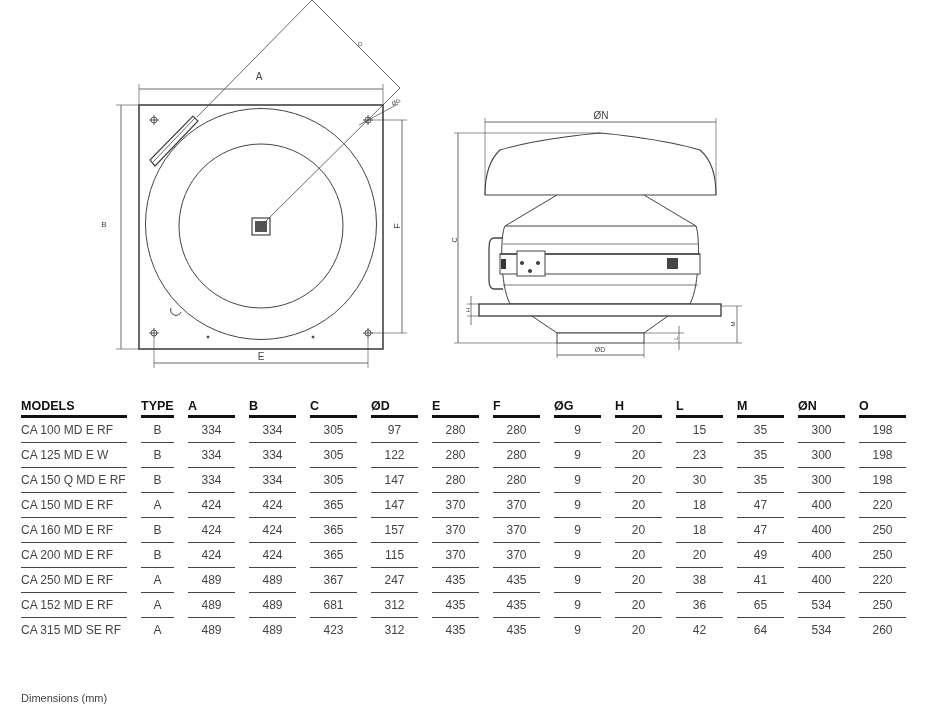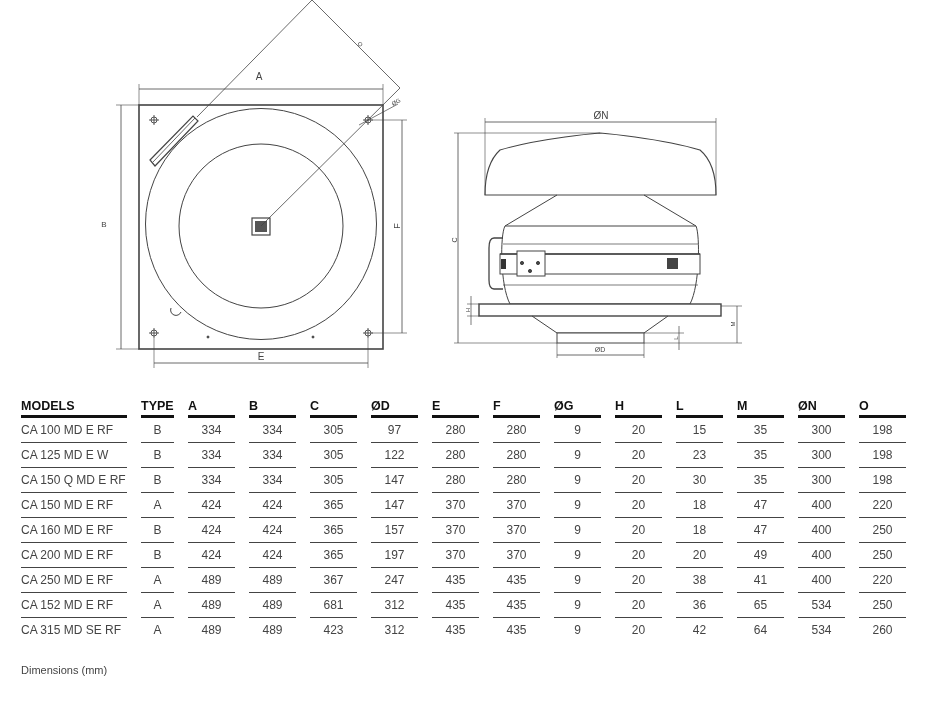--- a/index.html
+++ b/index.html
@@ -10,21 +10,21 @@
   #specs { position: absolute; left: 21px; top: 396px; border-collapse: separate; border-spacing: 0; }
   #specs th { font-weight: bold; font-size: 12.5px; color: #111; text-align: left;
               padding: 3px 0 2px 0; height: 14px; border-bottom: 3px solid #111; }
   #specs th.models { text-align: left; }
   #specs td { font-size: 12px; color: #444; text-align: center; height: 24px;
               border-bottom: 1.5px solid #444; padding: 0; }
   #specs td.models { text-align: left; }
   #specs tr:last-child td { border-bottom: none; }
   .gap { width: 14px; border: none !important; }
   #specs th.gap, #specs td.gap { border-bottom: none; }
-  .units { position: absolute; left: 21px; top: 664px; font-size: 11px; color: #444; }
+  .units { position: absolute; left: 21px; top: 692px; font-size: 11px; color: #444; }
 </style>
 </head>
 <body>
 
 <svg id="drawings" width="944" height="380" viewBox="0 0 944 380" xmlns="http://www.w3.org/2000/svg">
 
   <g stroke="#444" fill="none" stroke-width="1">
 
     <rect x="139" y="105" width="244" height="244" stroke-width="1.6" fill="#fff"></rect>
 
@@ -328,21 +328,21 @@
         <td class="models">CA 200 MD E RF</td>
         <td class="gap"></td>
         <td>B</td>
         <td class="gap"></td>
         <td>424</td>
         <td class="gap"></td>
         <td>424</td>
         <td class="gap"></td>
         <td>365</td>
         <td class="gap"></td>
-        <td>197</td>
+        <td>115</td>
         <td class="gap"></td>
         <td>370</td>
         <td class="gap"></td>
         <td>370</td>
         <td class="gap"></td>
         <td>9</td>
         <td class="gap"></td>
         <td>20</td>
         <td class="gap"></td>
         <td>20</td>

